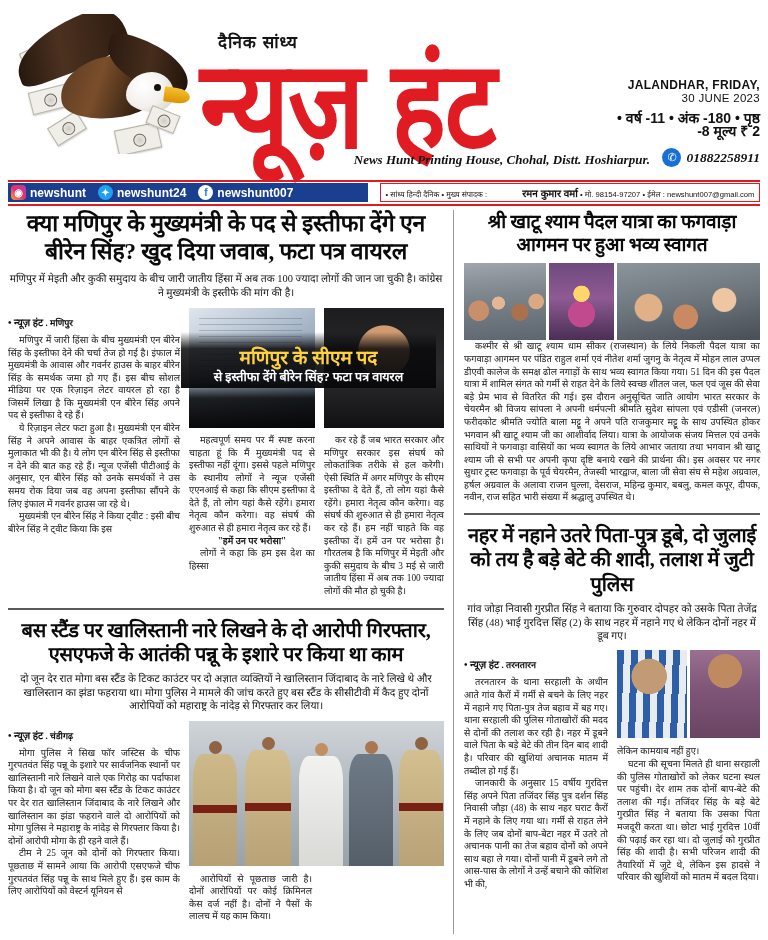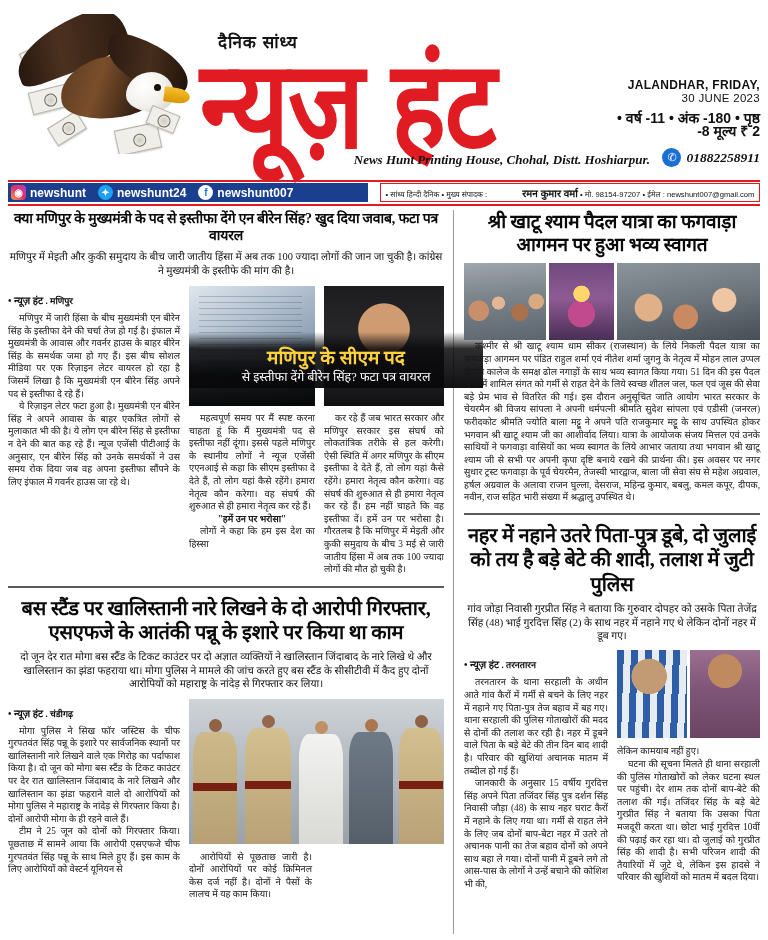--- a/index.html
+++ b/index.html
@@ -133,21 +133,21 @@
   .content { position:absolute; left:8px; top:210px; width:752px; height:724px; }
   .vdiv { position:absolute; top:0; width:1px; height:724px; background:#9a9a9a; }
 
   .colset { position:absolute; }
 
   h1.head {
     font-family:"Liberation Serif", serif;
     font-weight:700; color:#0a0a0a; text-align:center;
     line-height:1.22; letter-spacing:-.2px;
   }
-  .h-xl { font-size:14px; }
+  .h-xl { font-size:23px; }
   .h-lg { font-size:20px; }
   .h-md { font-size:19px; }
 
   p.standfirst {
     font-size:10.4px; line-height:13.4px; text-align:center;
     color:#141414; margin-top:6px;
   }
 
   .byline {
     font-size:10px; font-weight:700; color:#111; margin:7px 0 5px 0;
@@ -297,20 +297,21 @@
         <div style="display:flex; gap:9px; margin-top:9px;">
 
           <div style="width:172px;">
             <div class="byline">
               <span class="dot">• न्यूज़ हंट</span>
               <span class="place">. मणिपुर</span>
             </div>
             <div class="bodytext">
               <p>मणिपुर में जारी हिंसा के बीच मुख्यमंत्री एन बीरेन सिंह के इस्तीफा देने की चर्चा तेज हो गई है। इंफाल में मुख्यमंत्री के आवास और गवर्नर हाउस के बाहर बीरेन सिंह के समर्थक जमा हो गए हैं। इस बीच सोशल मीडिया पर एक रिज़ाइन लेटर वायरल हो रहा है जिसमें लिखा है कि मुख्यमंत्री एन बीरेन सिंह अपने पद से इस्तीफा दे रहे हैं।</p>
               <p>ये रिज़ाइन लेटर फटा हुआ है। मुख्यमंत्री एन बीरेन सिंह ने अपने आवास के बाहर एकत्रित लोगों से मुलाकात भी की है। ये लोग एन बीरेन सिंह से इस्तीफा न देने की बात कह रहे हैं। न्यूज एजेंसी पीटीआई के अनुसार, एन बीरेन सिंह को उनके समर्थकों ने उस समय रोक दिया जब वह अपना इस्तीफा सौंपने के लिए इंफाल में गवर्नर हाउस जा रहे थे।</p>
+              <p>मुख्यमंत्री एन बीरेन सिंह ने किया ट्वीट : इसी बीच बीरेन सिंह ने ट्वीट किया कि इस</p>
             </div>
           </div>
 
           <div style="width:126px;">
             <div class="photo ph-letter" style="height:120px; width:126px;">
               <div class="overlay-band"></div>
             </div>
             <div class="bodytext" style="margin-top:6px;">
               <p>महत्वपूर्ण समय पर मैं स्पष्ट करना चाहता हूं कि मैं मुख्यमंत्री पद से इस्तीफा नहीं दूंगा। इससे पहले मणिपुर के स्थानीय लोगों ने न्यूज एजेंसी एएनआई से कहा कि सीएम इस्तीफा दे देते हैं, तो लोग यहां कैसे रहेंगे। हमारा नेतृत्व कौन करेगा। वह संघर्ष की शुरुआत से ही हमारा नेतृत्व कर रहे हैं।</p>
               <p style="text-align:center; font-weight:700; text-indent:0;">"हमें उन पर भरोसा"</p>
@@ -319,24 +320,24 @@
           </div>
 
           <div style="width:120px;">
             <div class="photo ph-man" style="height:120px; width:120px;"></div>
             <div class="bodytext" style="margin-top:6px;">
               <p>कर रहे हैं जब भारत सरकार और मणिपुर सरकार इस संघर्ष को लोकतांत्रिक तरीके से हल करेगी। ऐसी स्थिति में अगर मणिपुर के सीएम इस्तीफा दे देते हैं, तो लोग यहां कैसे रहेंगे। हमारा नेतृत्व कौन करेगा। वह संघर्ष की शुरुआत से ही हमारा नेतृत्व कर रहे हैं। हम नहीं चाहते कि वह इस्तीफा दें। हमें उन पर भरोसा है। गौरतलब है कि मणिपुर में मेइती और कुकी समुदाय के बीच 3 मई से जारी जातीय हिंसा में अब तक 100 ज्यादा लोगों की मौत हो चुकी है।</p>
             </div>
           </div>
         </div>
 
-        <div style="position:absolute; left:181px; top:122px; width:294px; height:56px; pointer-events:none;">
+        <div style="position:absolute; left:173px; top:122px; width:255px; height:56px; pointer-events:none;">
           <div style="position:absolute; inset:0; background:linear-gradient(180deg, rgba(0,0,0,0) 0%, rgba(10,10,12,.86) 30%, rgba(8,8,10,.96) 100%);"></div>
           <div style="position:absolute; left:0; right:0; top:12px; text-align:center; font-weight:700; font-size:19px; color:#ffd23c;">मणिपुर के सीएम पद</div>
-          <div style="position:absolute; left:0; right:0; top:36px; text-align:center; font-weight:400; font-size:12.5px; color:#fff;">से इस्तीफा देंगे बीरेन सिंह? फटा पत्र वायरल</div>
+          <div style="position:absolute; left:0; right:0; top:36px; text-align:center; font-weight:700; font-size:12.5px; color:#fff;">से इस्तीफा देंगे बीरेन सिंह? फटा पत्र वायरल</div>
         </div>
       </div>
 
       <div class="hr-thick" style="margin-top:10px;"></div>
 
       <div>
         <h1 class="head h-lg">बस स्टैंड पर खालिस्तानी नारे लिखने के दो आरोपी गिरफ्तार, एसएफजे के आतंकी पन्नू के इशारे पर किया था काम</h1>
         <p class="standfirst">दो जून देर रात मोगा बस स्टैंड के टिकट काउंटर पर दो अज्ञात व्यक्तियों ने खालिस्तान जिंदाबाद के नारे लिखे थे और खालिस्तान का झंडा फहराया था। मोगा पुलिस ने मामले की जांच करते हुए बस स्टैंड के सीसीटीवी में कैद हुए दोनों आरोपियों को महाराष्ट्र के नांदेड़ से गिरफ्तार कर लिया।</p>
 
         <div style="display:flex; gap:9px; margin-top:8px;">

